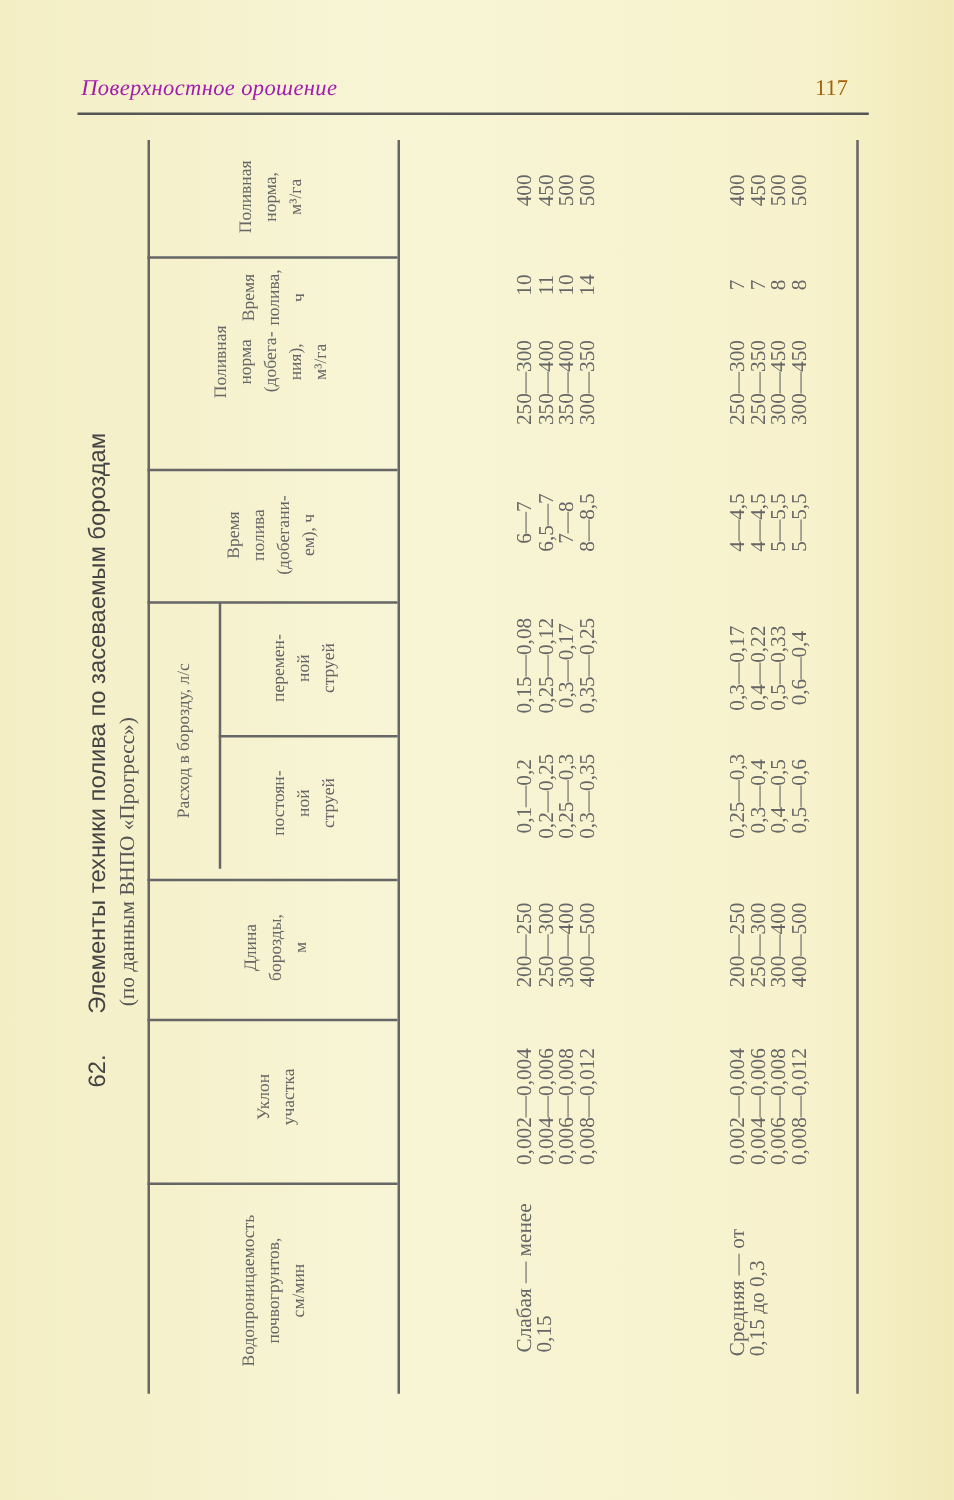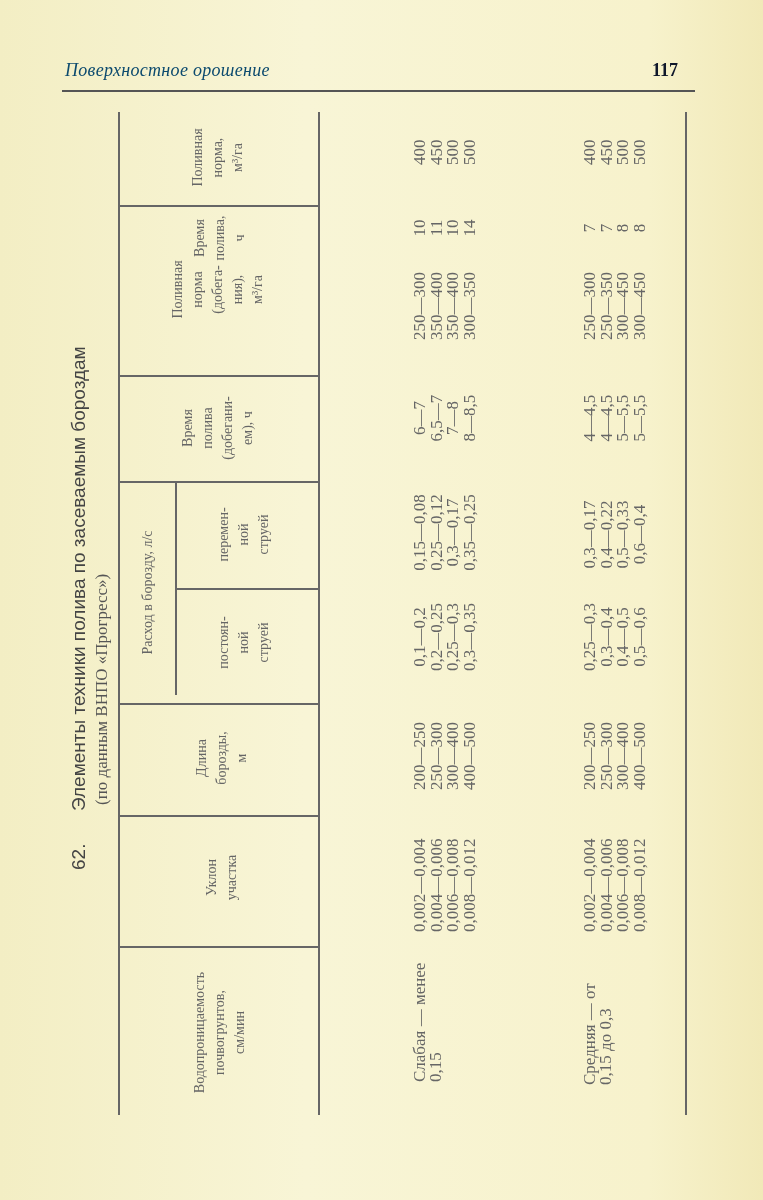--- a/index.html
+++ b/index.html
@@ -6,25 +6,25 @@
   body {
     width: 763px; height: 1200px; overflow: hidden;
     background: #f7f3cf;
     background-image: linear-gradient(90deg, #f3eec4 0%, #f8f5d6 40%, #f7f2cc 85%, #f1e9b8 100%);
     font-family: "Liberation Serif", "DejaVu Serif", serif;
     color: #555;
     position: relative;
   }
   .header-title {
     position: absolute; left: 65px; top: 60px;
-    font-style: italic; font-size: 18px; color: #0c4a6e; letter-spacing: 0.3px;
+    font-style: italic; font-size: 18px; color: #a21caf; letter-spacing: 0.3px;
   }
   .page-number {
     position: absolute; left: 652px; top: 60px;
-    font-size: 18px; font-weight: bold; color: #0f172a;
+    font-size: 18px; font-weight: normal; color: #a16207;
   }
   .header-rule {
     position: absolute; left: 62px; top: 90px; width: 633px; height: 2px; background: #555;
   }
   .vline { position: absolute; width: 1.5px; background: #666; }
   .hline { position: absolute; height: 1.5px; background: #666; }
 
   
   .rot {
     position: absolute;

